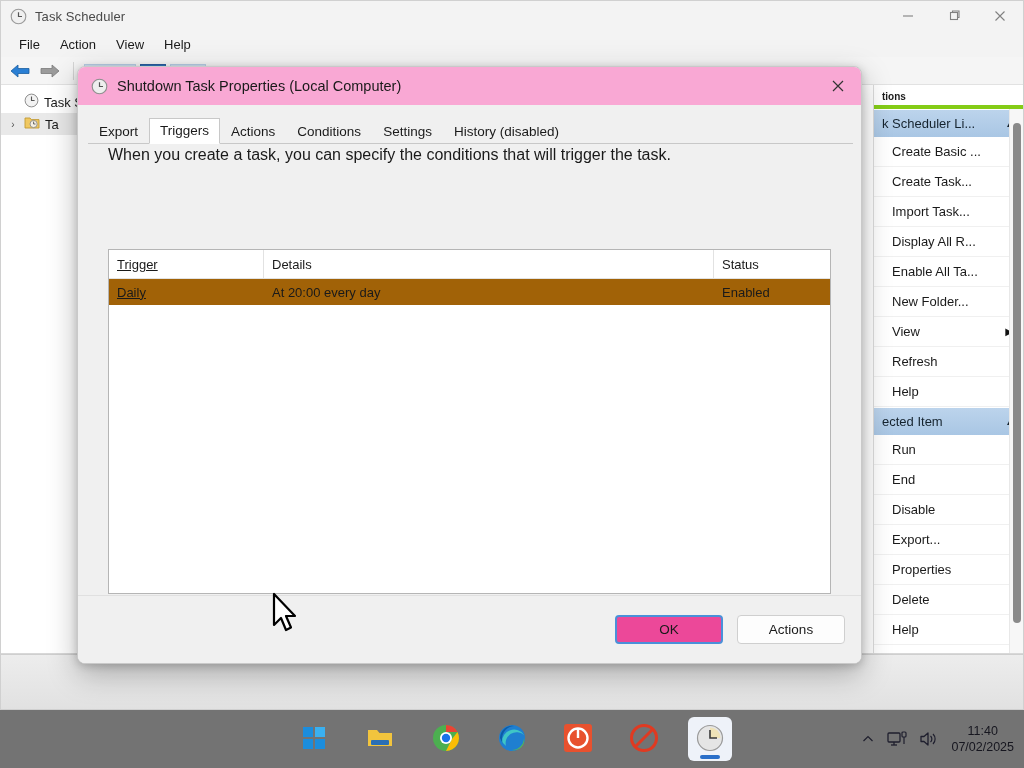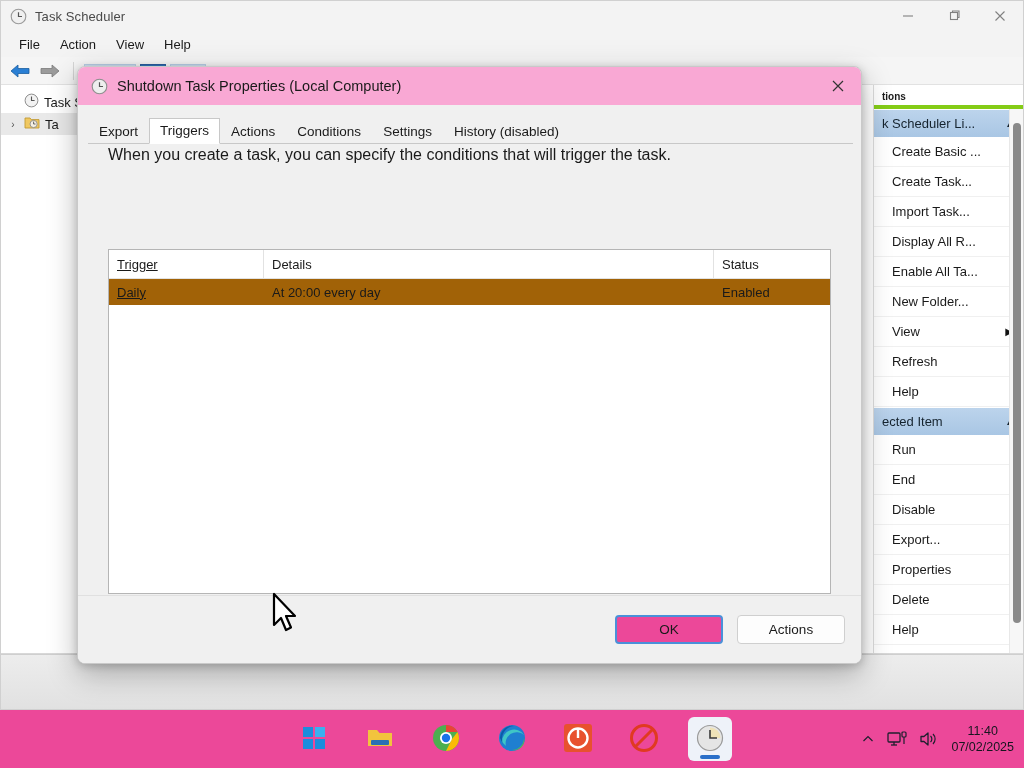--- a/index.html
+++ b/index.html
@@ -295,21 +295,21 @@
     position: absolute;
     left: 272px; top: 592px;
     width: 26px; height: 42px;
     pointer-events: none;
   }
 
   
   #taskbar {
     position: absolute; left: 0; bottom: 0;
     width: 1024px; height: 58px;
-    background: #ec4899;
+    background: #737373;
     display: flex; align-items: center; margin-top: 8px;
   }
   #taskbar-center {
     position: absolute; left: 0; width: 100%;
     display: flex; justify-content: center; align-items: center;
     gap: 22px;
   }
   .tb-app {
     width: 44px; height: 44px;
     display: flex; align-items: center; justify-content: center;

